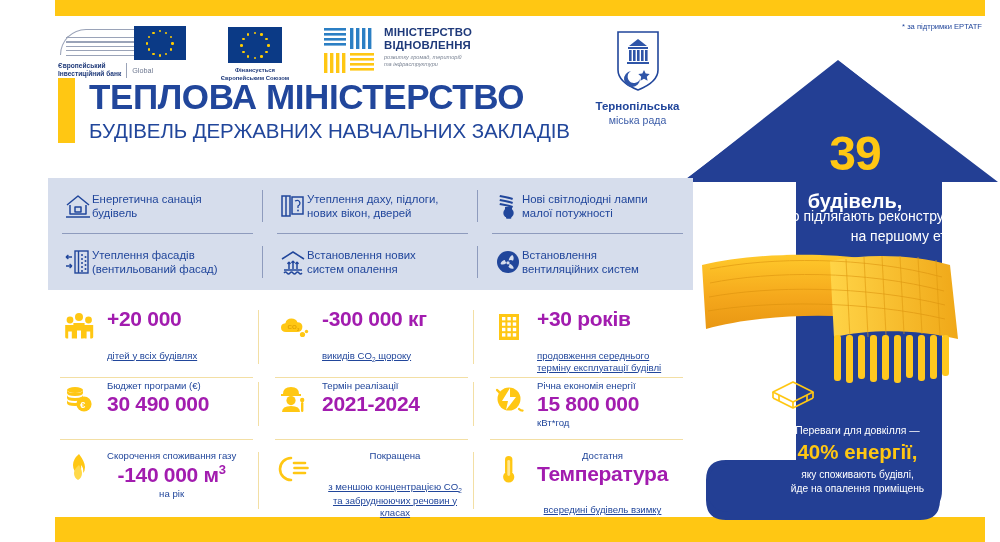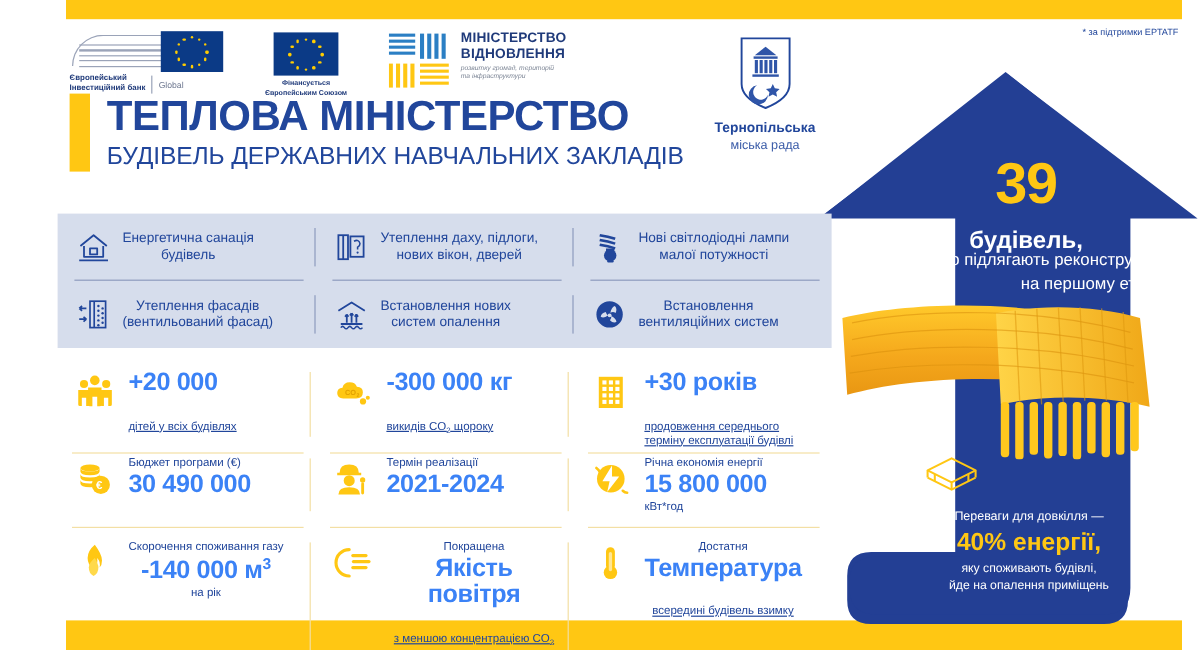--- a/index.html
+++ b/index.html
@@ -62,36 +62,36 @@
   .tern-name { font-size:11.5px; font-weight:bold; color:#21469B; line-height:1.2; margin-top:4px; }
   .tern-sub  { font-size:10.5px; color:#3b5ca8; line-height:1.2; }
 
   
   .note { position:absolute; right:18px; top:22px; font-size:7.6px; color:#21469B; }
 
   
   .features { position:absolute; left:48px; top:178px; width:645px; height:112px;
               background:#D6DDEC; }
   .feat-grid { display:grid; grid-template-columns:1fr 1fr 1fr; grid-template-rows:1fr 1fr; height:100%; }
-  .feat { display:flex; align-items:center; gap:10px; padding:9px 0 9px 16px; position:relative;text-align:center; }
+  .feat { display:flex; align-items:center; padding:9px 0 9px 16px; position:relative; }
   .feat .sep-h { position:absolute; left:14px; right:10px; bottom:0; height:1px; background:#8e9bbd; }
   .feat .sep-v { position:absolute; right:0; top:12px; bottom:12px; width:1px; background:#8e9bbd; }
   .feat-ico { width:28px; height:28px; flex:0 0 28px; }
   .feat-label { font-size:11.4px; color:#21469B; line-height:1.24; }
 
   
   .stats { position:absolute; left:48px; top:300px; width:645px; }
   .srow { display:grid; grid-template-columns:1fr 1fr 1fr; position:relative; }
   .srow.r1 { height:72px; } .srow.r2 { height:70px; } .srow.r3 { height:78px;text-align:center; }
   .scell { display:flex; gap:11px; padding:6px 10px 6px 14px; position:relative; align-items:flex-start; }
   .scell .dv { position:absolute; right:4px; top:10px; bottom:16px; width:1px; background:#F3DFA4; }
   .scell .dh { position:absolute; left:12px; right:10px; bottom:2px; height:1px; background:#F3DFA4; }
   .sico { width:34px; height:34px; flex:0 0 34px; margin-top:4px; }
   .sbody { padding-top:2px; }
-  .sbig { font-size:21px; font-weight:bold; color:#3b82f6; line-height:1.08; letter-spacing:-.3px;}
+  .sbig { font-size:21px; font-weight:bold; color:#a21caf; line-height:1.08; letter-spacing:-.3px;}
   .ssml { font-size:9.6px; color:#21469B; line-height:1.25; margin-top:19px;text-decoration:underline; }
   .skick { font-size:9.6px; color:#21469B; line-height:1.2; margin-bottom:1px;}
   .sunit { font-size:9.6px; color:#21469B; line-height:1.2; margin-top:2px;}
   sub { font-size:68%; }
   sup { font-size:62%; }
 
   
   .h-num { position:absolute; left:760px; top:130px; width:190px; text-align:center;
            font-size:48px; font-weight:bold; color:#FFC713; letter-spacing:-1px; line-height:1;}
   .h-word { position:absolute; left:760px; top:190px; width:190px; text-align:center;
@@ -591,21 +591,20 @@
         <div class="sico">
           <svg width="34" height="34" viewBox="0 0 34 34" fill="none" stroke="#FFC713" stroke-width="2.6" stroke-linecap="round">
             <path d="M14 6 a11 11 0 1 0 0 22"></path>
             <path d="M17 11 h11"></path>
               <path d="M17.5 16 h13"></path>
               <path d="M17 21 h11"></path>
           </svg>
         </div>
         <div class="sbody">
           <div class="skick">Покращена</div>
-          <div class="sbig">Якість повітря</div>
           <div class="ssml">
             з меншою концентрацією CO<sub>2</sub><br>
             <span>та забруднюючих речовин у класах</span>
           </div>
         </div>
       </div>
 
       <div class="scell">
         <div class="sico">
           <svg width="34" height="34" viewBox="0 0 34 34">

